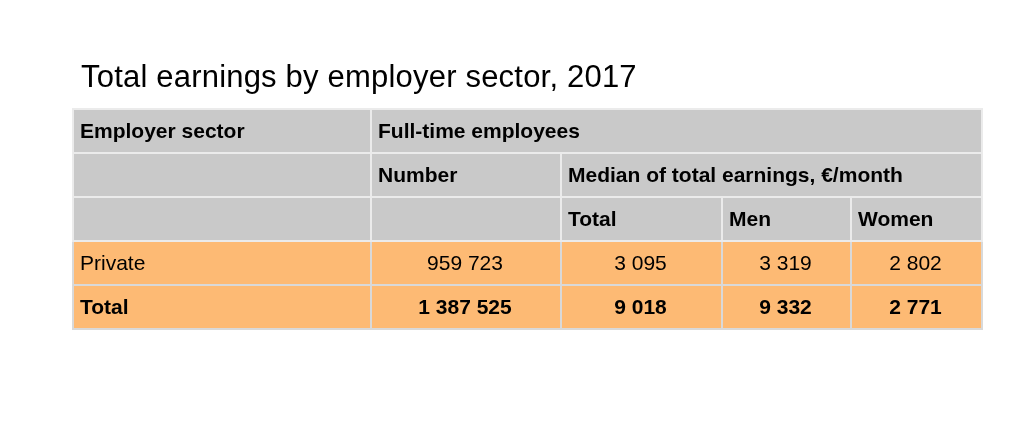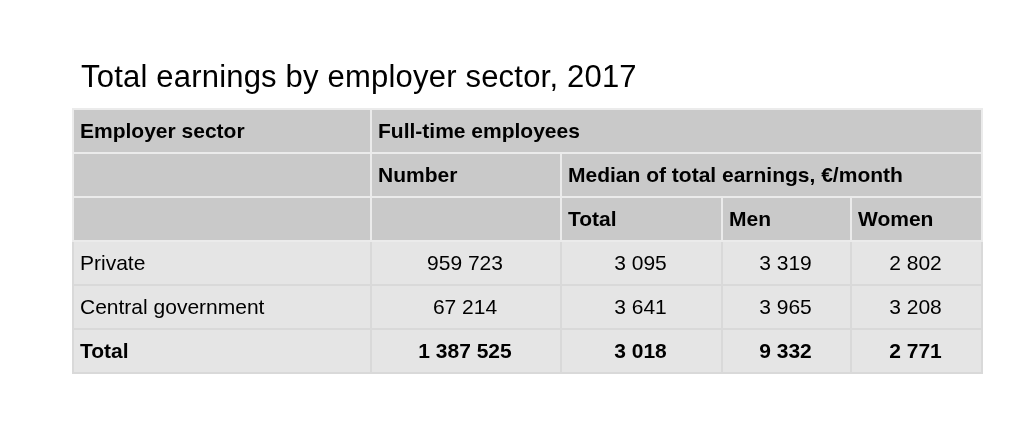--- a/index.html
+++ b/index.html
@@ -40,21 +40,21 @@
     white-space: nowrap;
   }
   table.earnings thead th {
     background: #c9c9c9;
     border: 2px solid #ebebeb;
     text-align: left;
     font-weight: 700;
     height: 44px;
   }
   table.earnings tbody td {
-    background: #e5e5e5;
+    background: #fdba74;
     border: 2px solid #d9d9d9;
     font-weight: 400;
     height: 44px;
   }
   table.earnings tbody td.num { text-align: center; }
   table.earnings tbody tr.total-row td { font-weight: 700; }
 </style>
 </head>
 <body>
 
@@ -88,29 +88,22 @@
       </tr>
     </thead>
     <tbody>
       <tr>
         <td>Private</td>
         <td class="num">959 723</td>
         <td class="num">3 095</td>
         <td class="num">3 319</td>
         <td class="num">2 802</td>
       </tr>
-      <tr>
-        <td>Central government</td>
-        <td class="num">67 214</td>
-        <td class="num">3 641</td>
-        <td class="num">3 965</td>
-        <td class="num">3 208</td>
-      </tr>
       <tr class="total-row">
         <td>Total</td>
         <td class="num">1 387 525</td>
-        <td class="num">3 018</td>
+        <td class="num">9 018</td>
         <td class="num">9 332</td>
         <td class="num">2 771</td>
       </tr>
     </tbody>
   </table>
 </div>
 
 </body></html>

